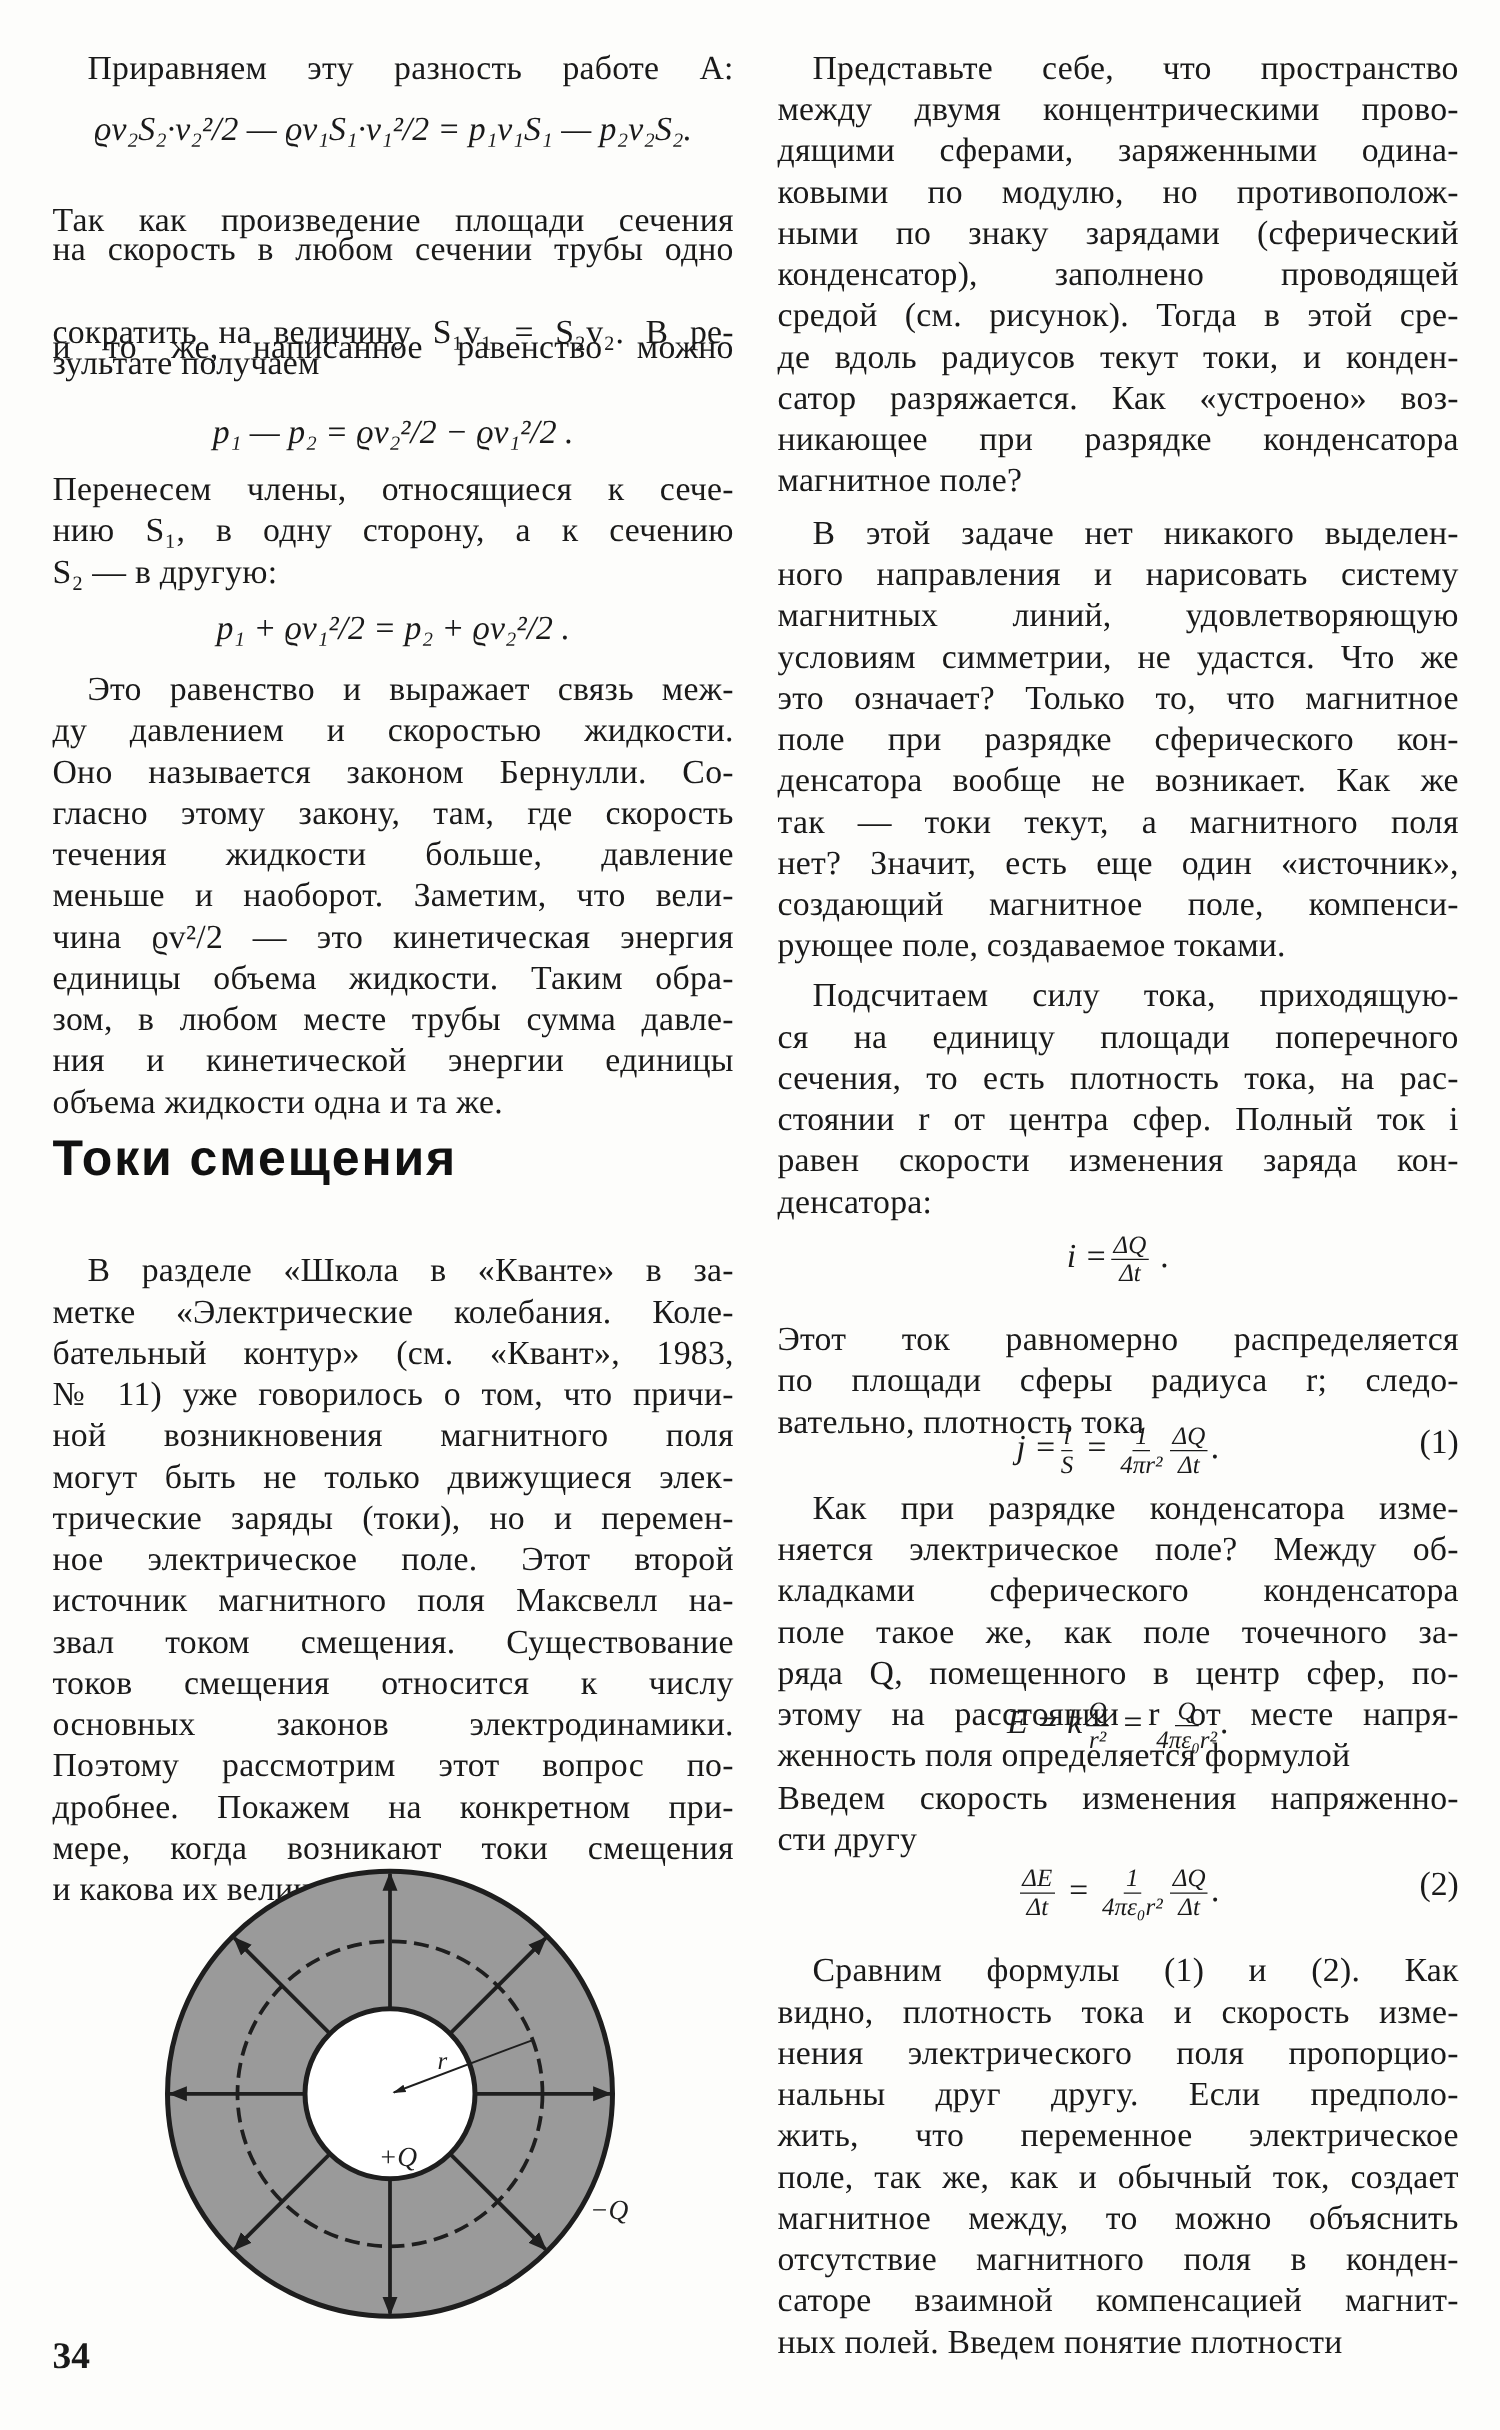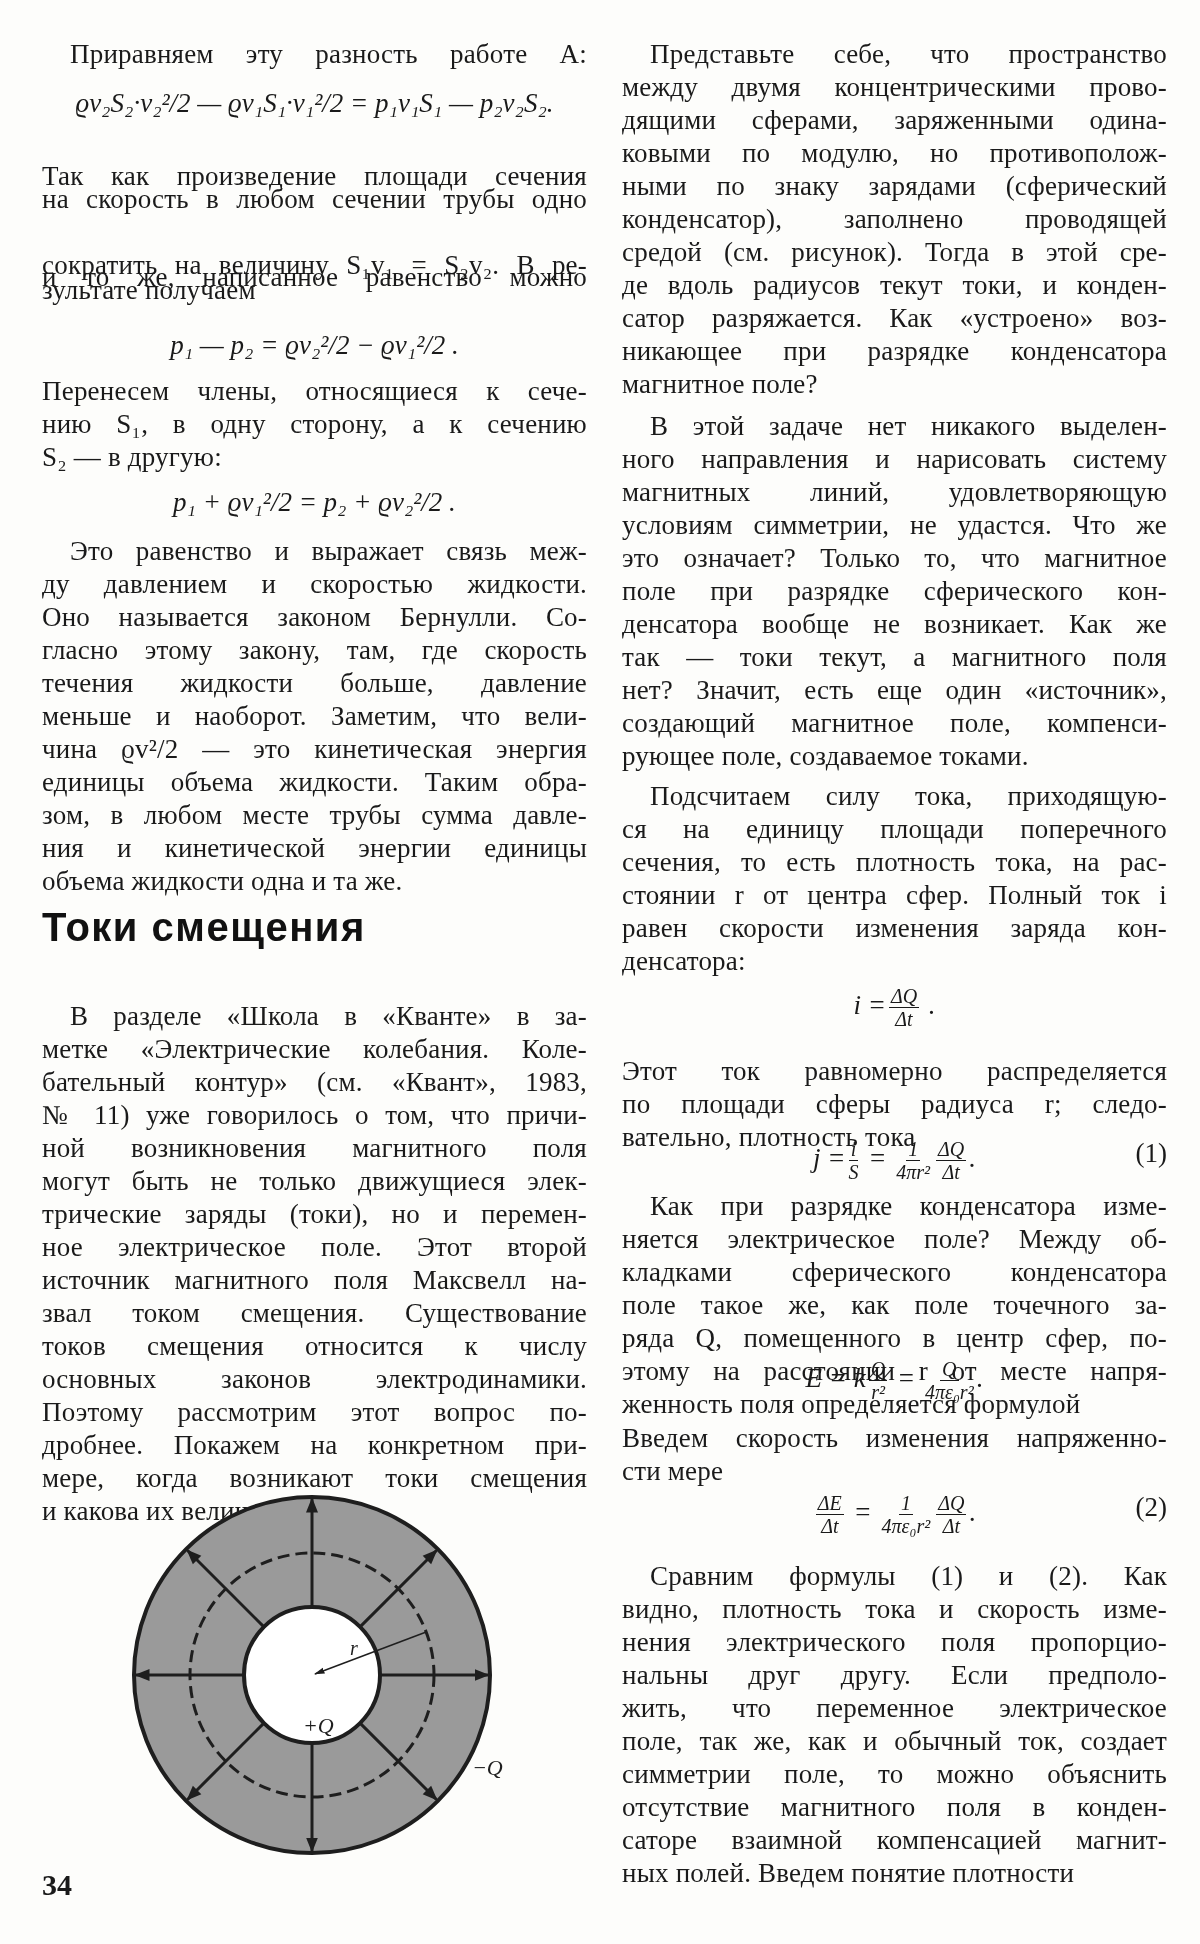--- a/index.html
+++ b/index.html
@@ -121,38 +121,38 @@
     <div class="ln" style="top: 1355px;">этому на расстоянии r от месте напря-</div>
     <div class="ln last" style="top: 1388px;">женность поля определяется формулой</div>
     <div class="eq" style="top: 1358px;"><span>E = k</span><span class="frac">
         <span class="num">Q</span>
         <span class="den">r²</span>
       </span> <span>=</span> <span class="frac">
         <span class="num">Q</span>
         <span class="den">4πε₀r²</span>
       </span><span>.</span></div>
     <div class="ln" style="top: 1422px;">Введем скорость изменения напряженно-</div>
-    <div class="ln last" style="top: 1455px;">сти мере</div>
+    <div class="ln last" style="top: 1455px;">сти другу</div>
     <div class="eq" style="top: 1492px;"><span class="frac">
         <span class="num">ΔE</span>
         <span class="den">Δt</span>
       </span> <span>=</span> <span class="frac">
         <span class="num">1</span>
         <span class="den">4πε₀r²</span>
       </span><span class="frac">
         <span class="num">ΔQ</span>
         <span class="den">Δt</span>
       </span><span>.</span><span class="eqnum">(2)</span></div>
     <div class="ln ind" style="top: 1560px;">Сравним формулы (1) и (2). Как</div>
     <div class="ln" style="top: 1593px;">видно, плотность тока и скорость изме-</div>
     <div class="ln" style="top: 1626px;">нения электрического поля пропорцио-</div>
     <div class="ln" style="top: 1659px;">нальны друг другу. Если предполо-</div>
     <div class="ln" style="top: 1692px;">жить, что переменное электрическое</div>
     <div class="ln" style="top: 1725px;">поле, так же, как и обычный ток, создает</div>
-    <div class="ln" style="top: 1758px;">симметрии поле, то можно объяснить</div>
+    <div class="ln" style="top: 1758px;">магнитное между, то можно объяснить</div>
     <div class="ln" style="top: 1791px;">отсутствие магнитного поля в конден-</div>
     <div class="ln" style="top: 1824px;">саторе взаимной компенсацией магнит-</div>
     <div class="ln last" style="top: 1857px;">ных полей. Введем понятие плотности</div>
   </div>
 
 <svg id="diagram" viewBox="0 0 400 390">
   <defs>
     <marker id="ah" viewBox="0 0 10 10" refX="9" refY="5" markerWidth="5" markerHeight="5" orient="auto">
       <path d="M0,1 L10,5 L0,9 z" fill="#1e1e1e"></path>
     </marker>

